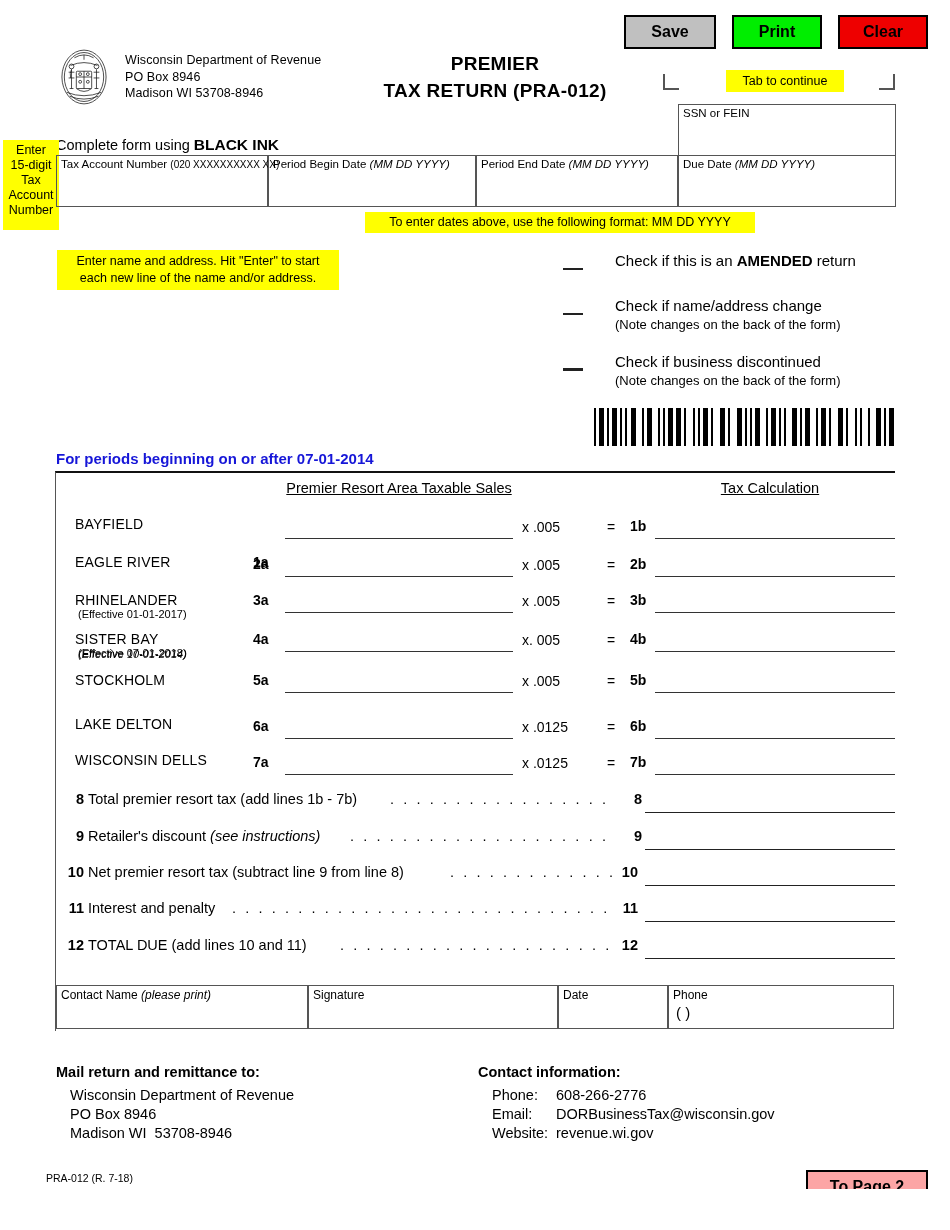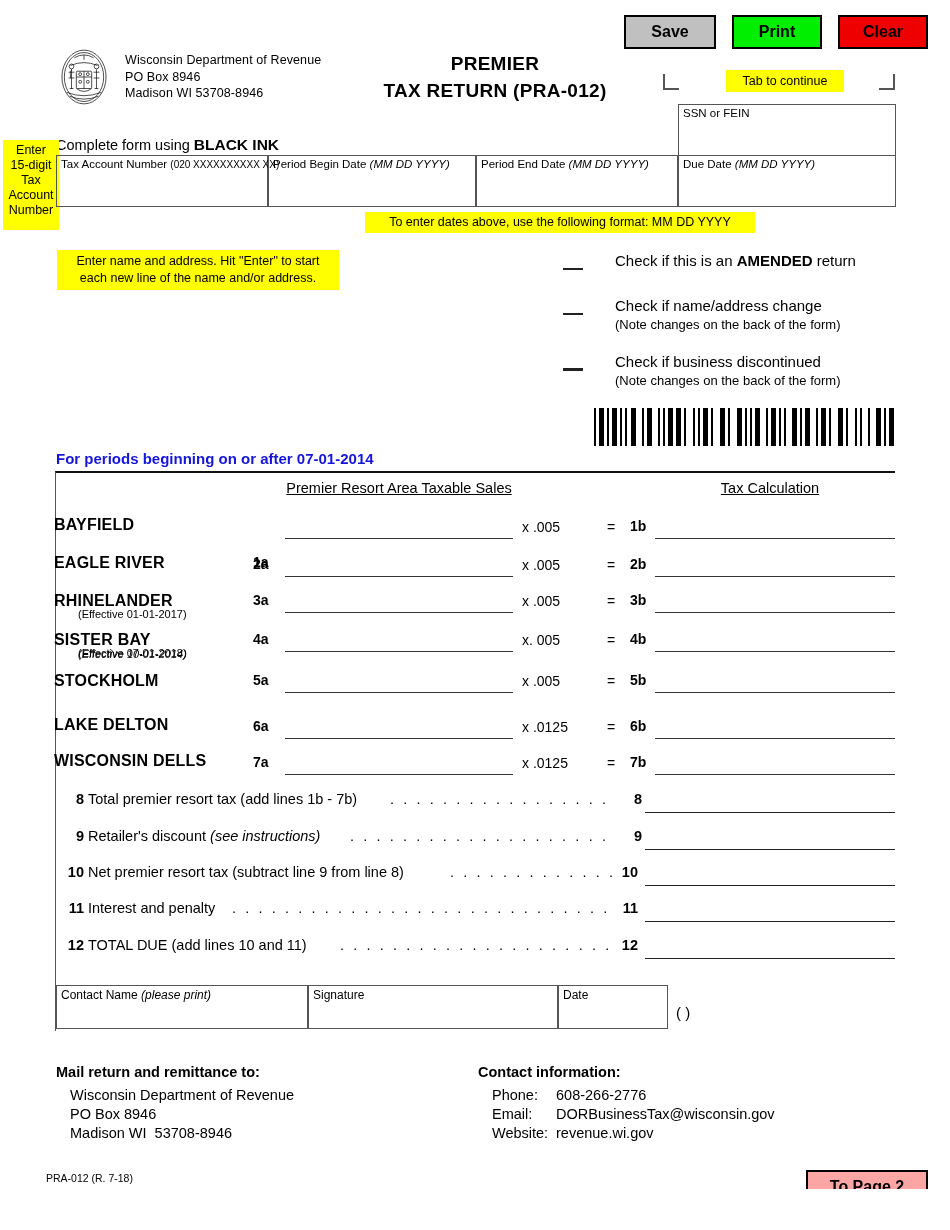--- a/index.html
+++ b/index.html
@@ -142,23 +142,23 @@
   #col-head-calc {
     left: 700px; top: 480px; width: 140px;
     text-align: center;
     font-size: 14.5px;
     text-decoration: underline;
   }
 
   
   .city-name {
     position: absolute;
-    left: 54px;
-    font-size: 16px;
-    font-weight: bold;
+    left: 75px;
+    font-size: 14px;
+    font-weight: normal;
     letter-spacing: .2px;
   }
   .city-eff {
     position: absolute;
     left: 78px;
     font-size: 11px;
     font-weight: normal;
   }
   .num-a {
     position: absolute;
@@ -537,20 +537,23 @@
 
   <div class="sig-cell" style="left:308px; width:250px;">
     <span class="sig-label">Signature</span>
   </div>
   <div class="sig-cell" style="left:56px;  width:252px;">
     <span class="sig-label"><span>Contact Name </span><i>(please print)</i></span>
   </div>
   <div class="sig-cell" style="left:558px; width:110px;">
     <span class="sig-label">Date</span>
   </div>
+  <div class="sig-cell" style="left:668px; width:226px;">
+    <span class="sig-label">Phone</span>
+  </div>
   <div id="phone-parens">(        )</div>
 
   <div class="foot-head" style="left:56px;  top:1064px;">Mail return and remittance to:</div>
   <div class="foot-line" style="left:70px;  top:1086px;">Wisconsin Department of Revenue</div>
   <div class="foot-line" style="left:70px;  top:1105px;">PO Box 8946</div>
   <div class="foot-line" style="left:70px;  top:1124px;">Madison WI  53708-8946</div>
 
   <div class="foot-head" style="left:478px; top:1064px;">Contact information:</div>
   <div class="foot-line" style="left:492px; top:1086px;">Phone:</div>
   <div class="foot-line" style="left:556px; top:1086px;">608-266-2776</div>

